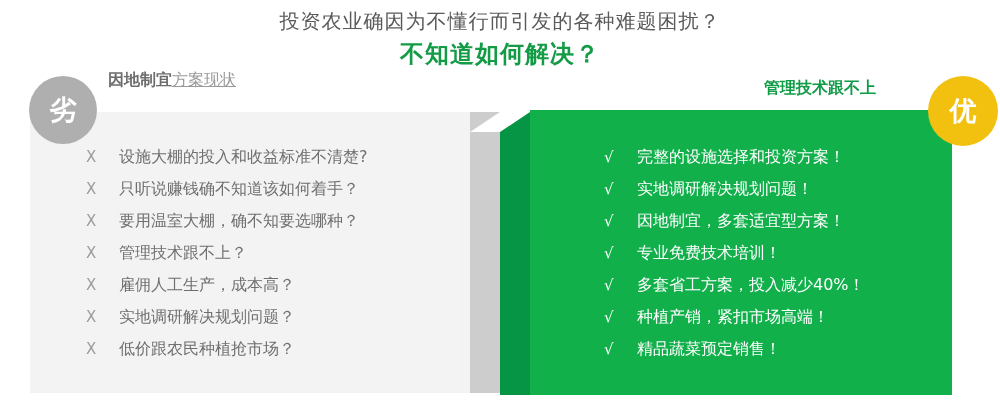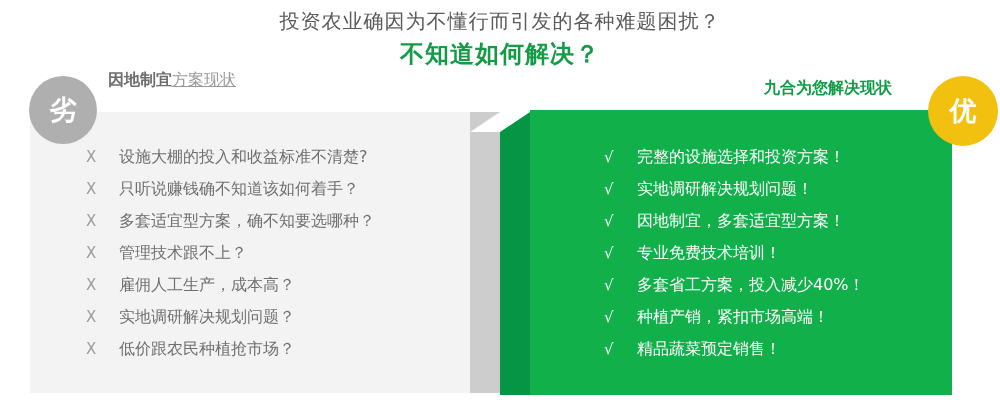--- a/index.html
+++ b/index.html
@@ -206,34 +206,34 @@
   <div class="panel-right"></div>
 
   <div class="badge" id="badge-bad">劣</div>
 
   <div class="badge" id="badge-good">优</div>
 
   <div id="title-left">
     <span class="strong">因地制宜</span><span class="soft">方案现状</span>
   </div>
 
-  <div id="title-right">九合为您解决现状</div>
+  <div id="title-right">管理技术跟不上</div>
 
   <ul class="list" id="list-left">
     <li>
       <span class="mark">X</span>
       <span class="txt">设施大棚的投入和收益标准不清楚?</span>
     </li>
     <li>
       <span class="mark">X</span>
       <span class="txt">只听说赚钱确不知道该如何着手？</span>
     </li>
     <li>
       <span class="mark">X</span>
-      <span class="txt">多套适宜型方案，确不知要选哪种？</span>
+      <span class="txt">要用温室大棚，确不知要选哪种？</span>
     </li>
     <li>
       <span class="mark">X</span>
       <span class="txt">管理技术跟不上？</span>
     </li>
     <li>
       <span class="mark">X</span>
       <span class="txt">雇佣人工生产，成本高？</span>
     </li>
     <li>

